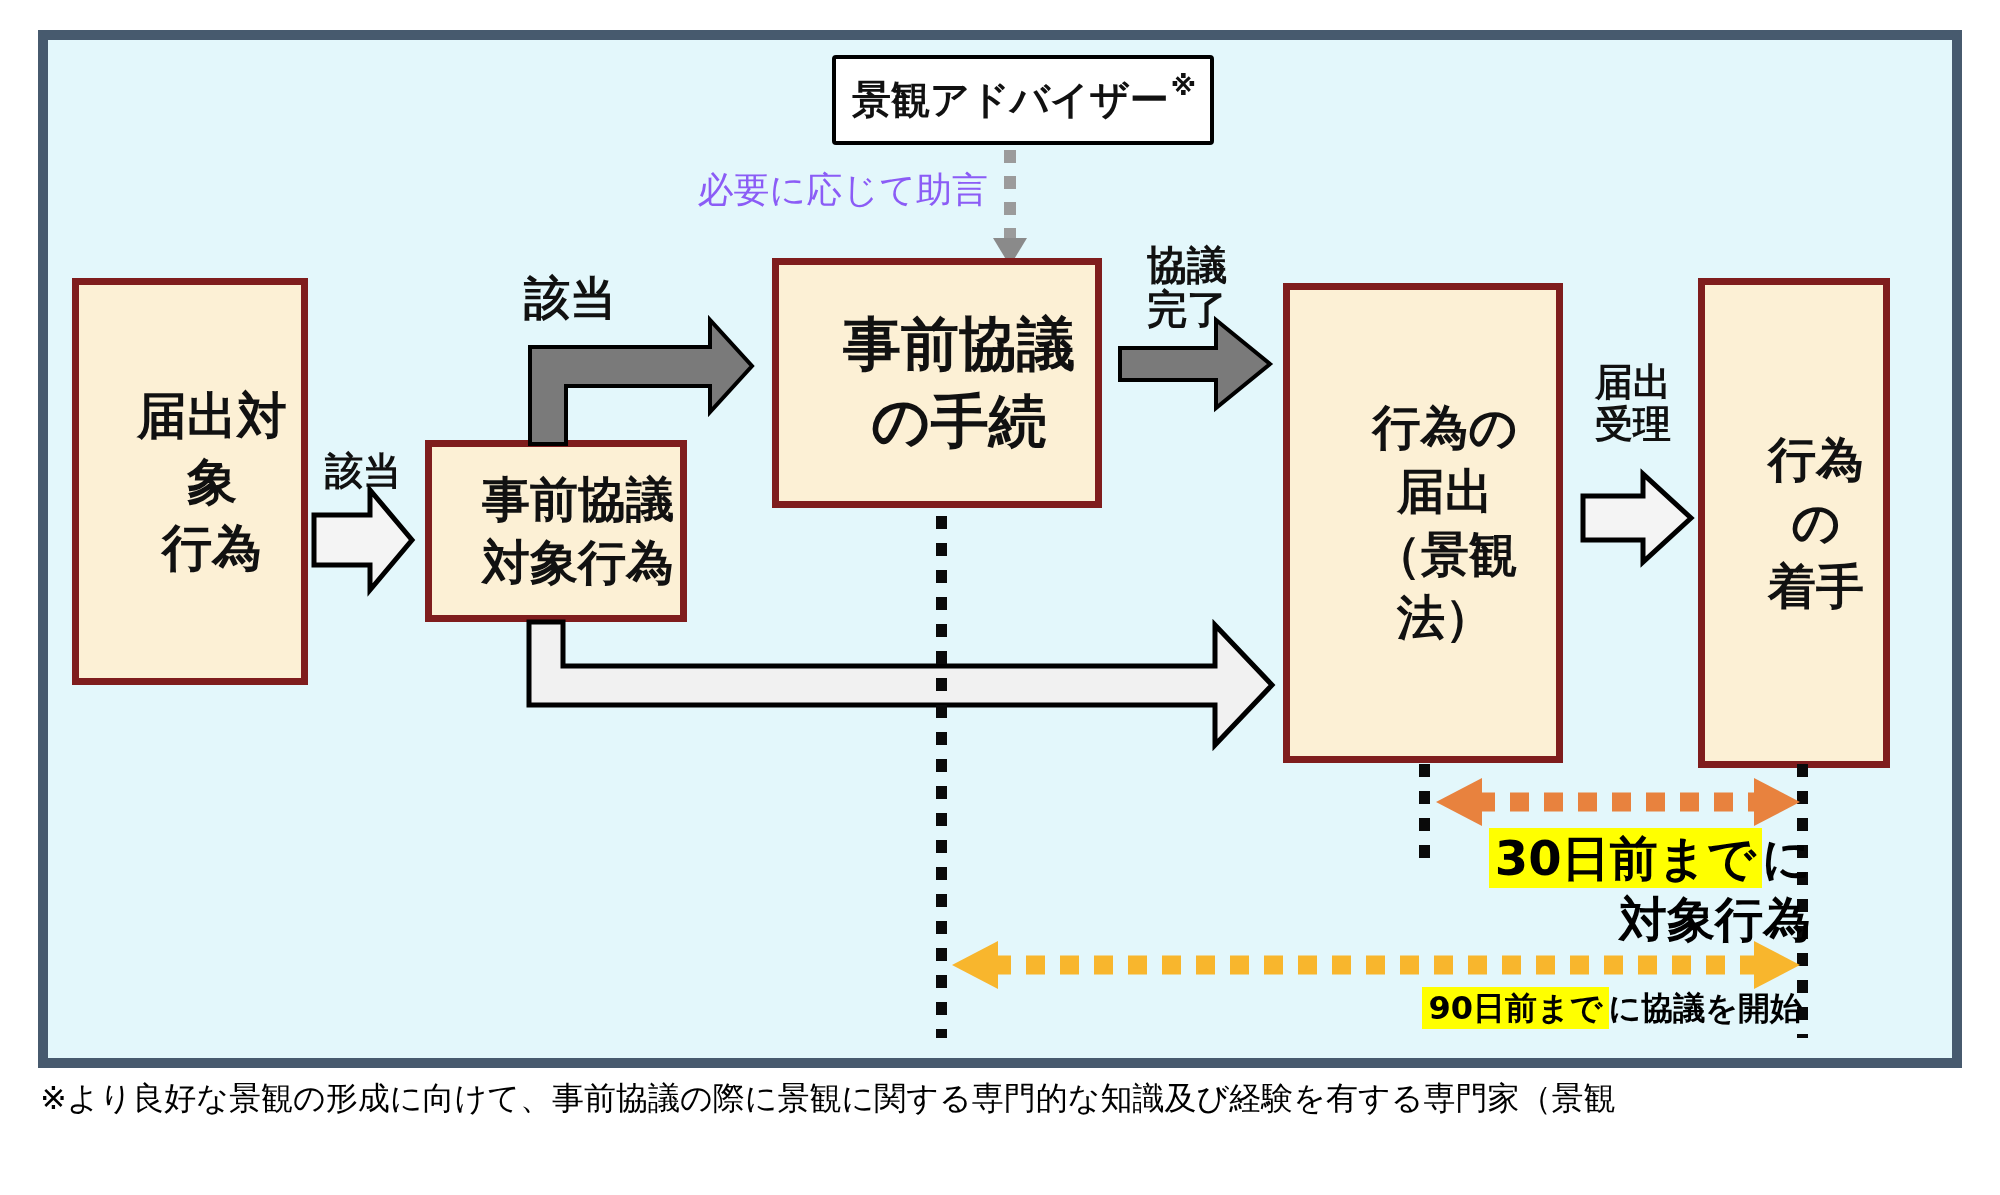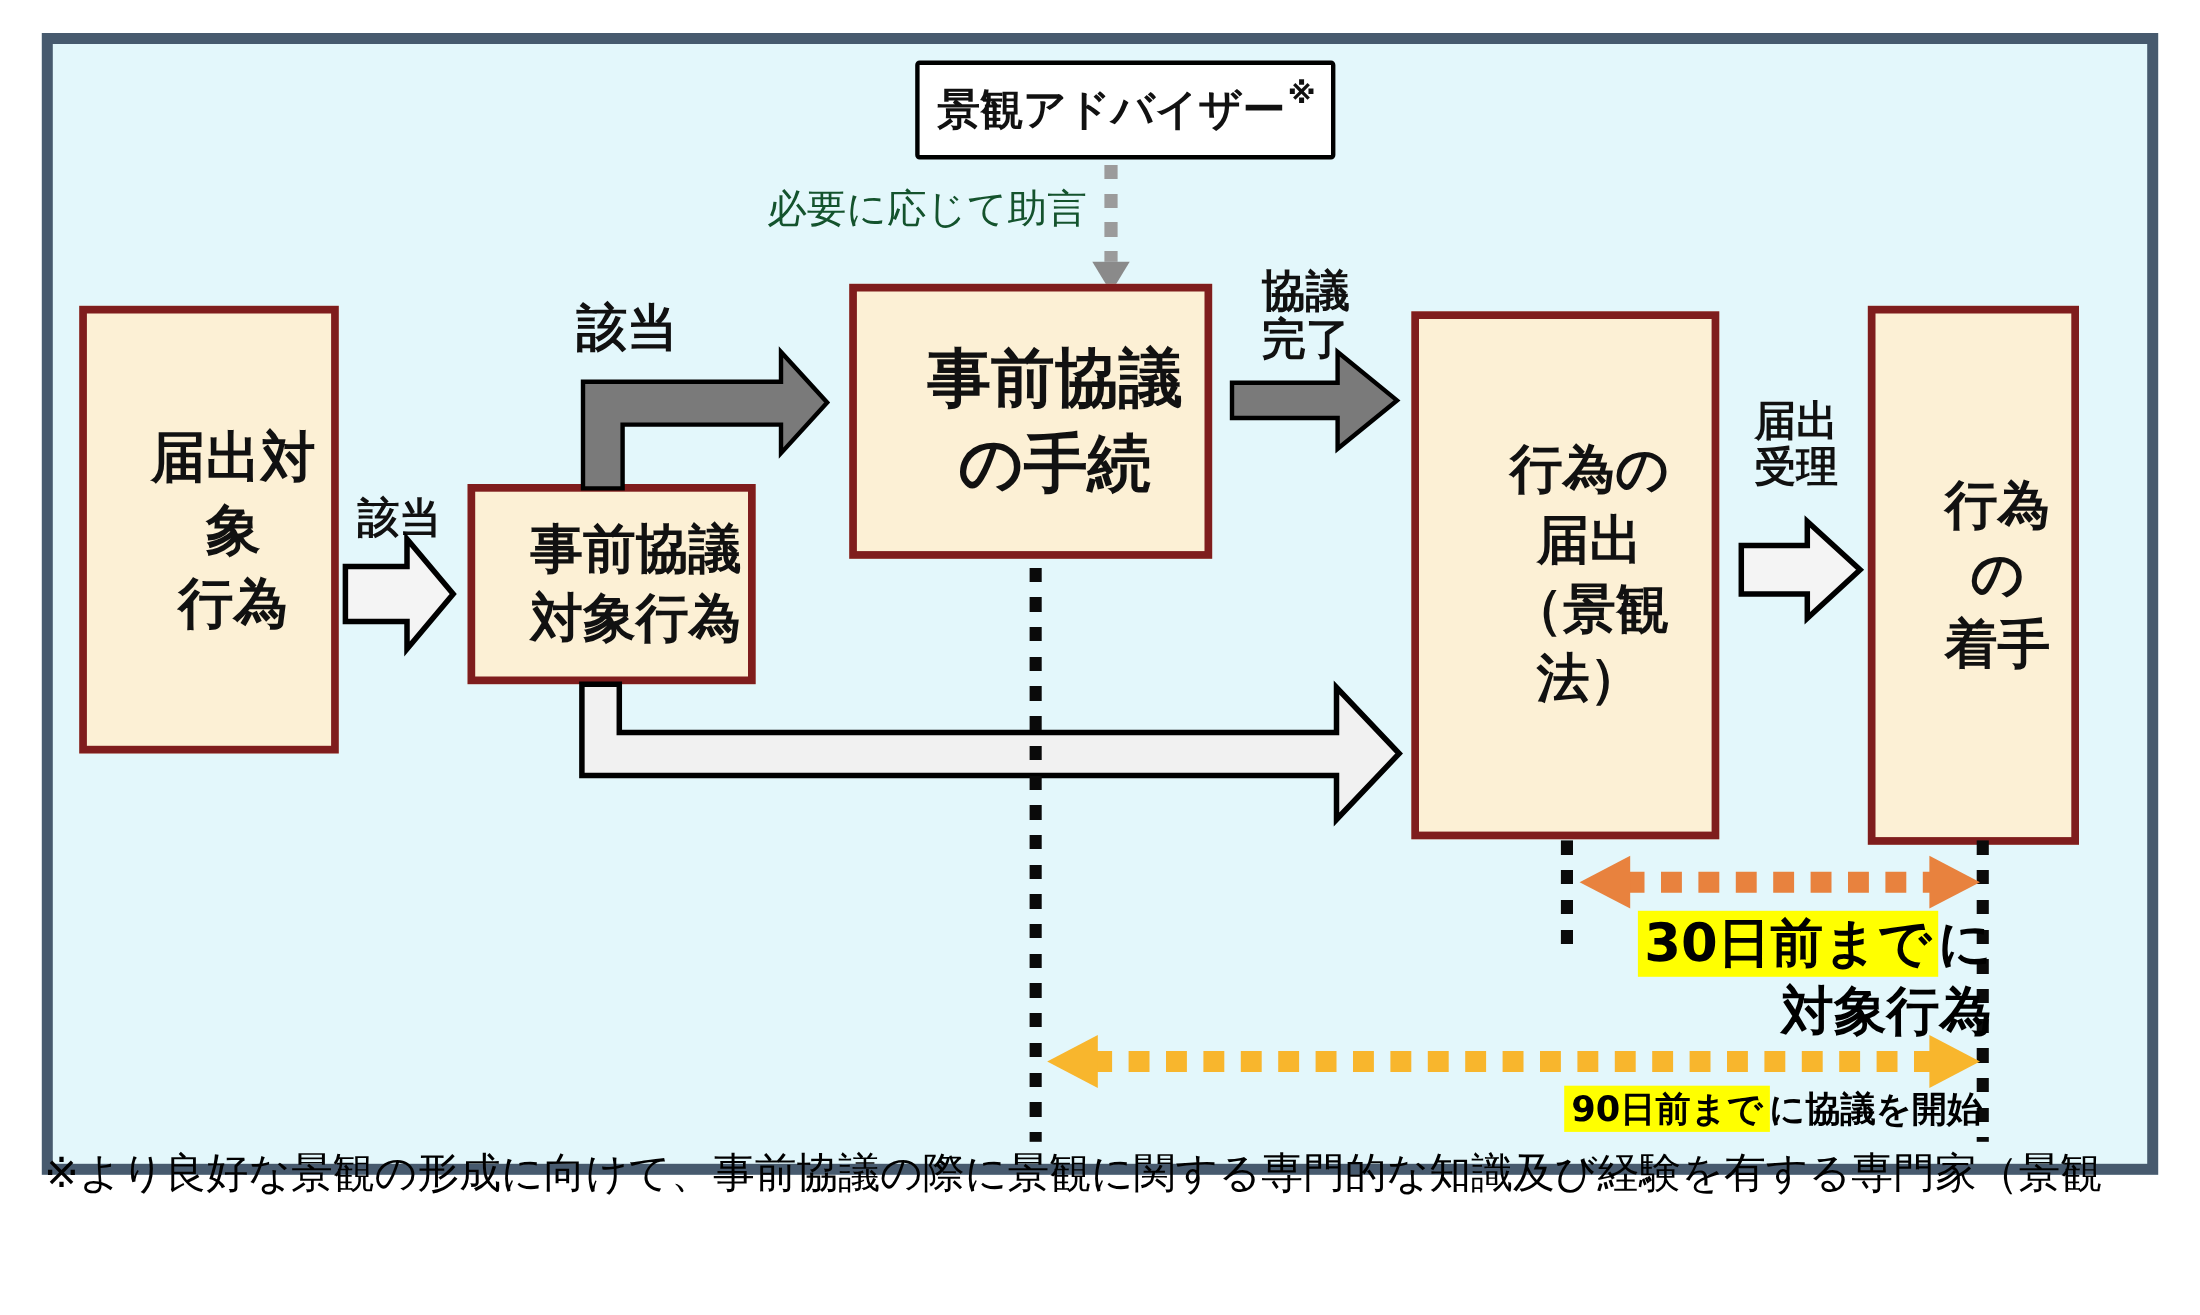--- a/index.html
+++ b/index.html
@@ -29,39 +29,39 @@
   .lbl{position:absolute;font-weight:700;white-space:pre-line;text-align:center;}
   .vdots{position:absolute;width:11px;
     background-image:repeating-linear-gradient(to bottom,#0a0a0a 0 13px,transparent 13px 27px);}
   .gdots{position:absolute;width:12px;
     background-image:repeating-linear-gradient(to bottom,#9b9b9b 0 13px,transparent 13px 26px);}
   .gtri{position:absolute;width:0;height:0;
     border-left:17px solid transparent;border-right:17px solid transparent;
     border-top:28px solid #8a8a8a;}
   .hl{background:#ffff00;padding:2px 6px;}
   .deadline{position:absolute;font-weight:700;text-align:right;line-height:1.28;color:#000;}
-  #footnote{position:absolute;left:40px;top:1040px;width:1950px;
-    font-size:38px;line-height:1.42;color:#000;font-weight:500;}
+  #footnote{position:absolute;left:40px;top:1076px;width:1950px;
+    font-size:32px;line-height:1.42;color:#000;font-weight:500;}
   svg{position:absolute;overflow:visible;}
 </style>
 </head>
 <body>
 
 <div id="stage">
 
   <div id="frame"></div>
 
   <div id="advisor">
     <span>景観アドバイザー</span>
       <sup>※</sup>
   </div>
 
   <div class="gdots" style="left:1004px;top:150px;height:88px;"></div>
   <div class="gtri" style="left:993px;top:238px;"></div>
-  <div class="lbl" style="left:620px;top:166px;width:368px;text-align:right;font-size:36px;font-weight:500;color:#14532d;">必要に応じて助言</div>
+  <div class="lbl" style="left:620px;top:166px;width:368px;text-align:right;font-size:36px;font-weight:500;color:#8b5cf6;">必要に応じて助言</div>
 
   <div class="fbox" style="left:72px;top:278px;width:236px;height:407px;font-size:50px;">届出対象
 行為</div>
   <div class="fbox" style="left:425px;top:440px;width:262px;height:182px;font-size:48px;">事前協議
 対象行為</div>
   <div class="fbox" style="left:772px;top:258px;width:330px;height:250px;font-size:58px;">事前協議
 の手続</div>
   <div class="fbox" style="left:1283px;top:283px;width:280px;height:480px;font-size:48px;">行為の
 届出
 （景観法）</div>

